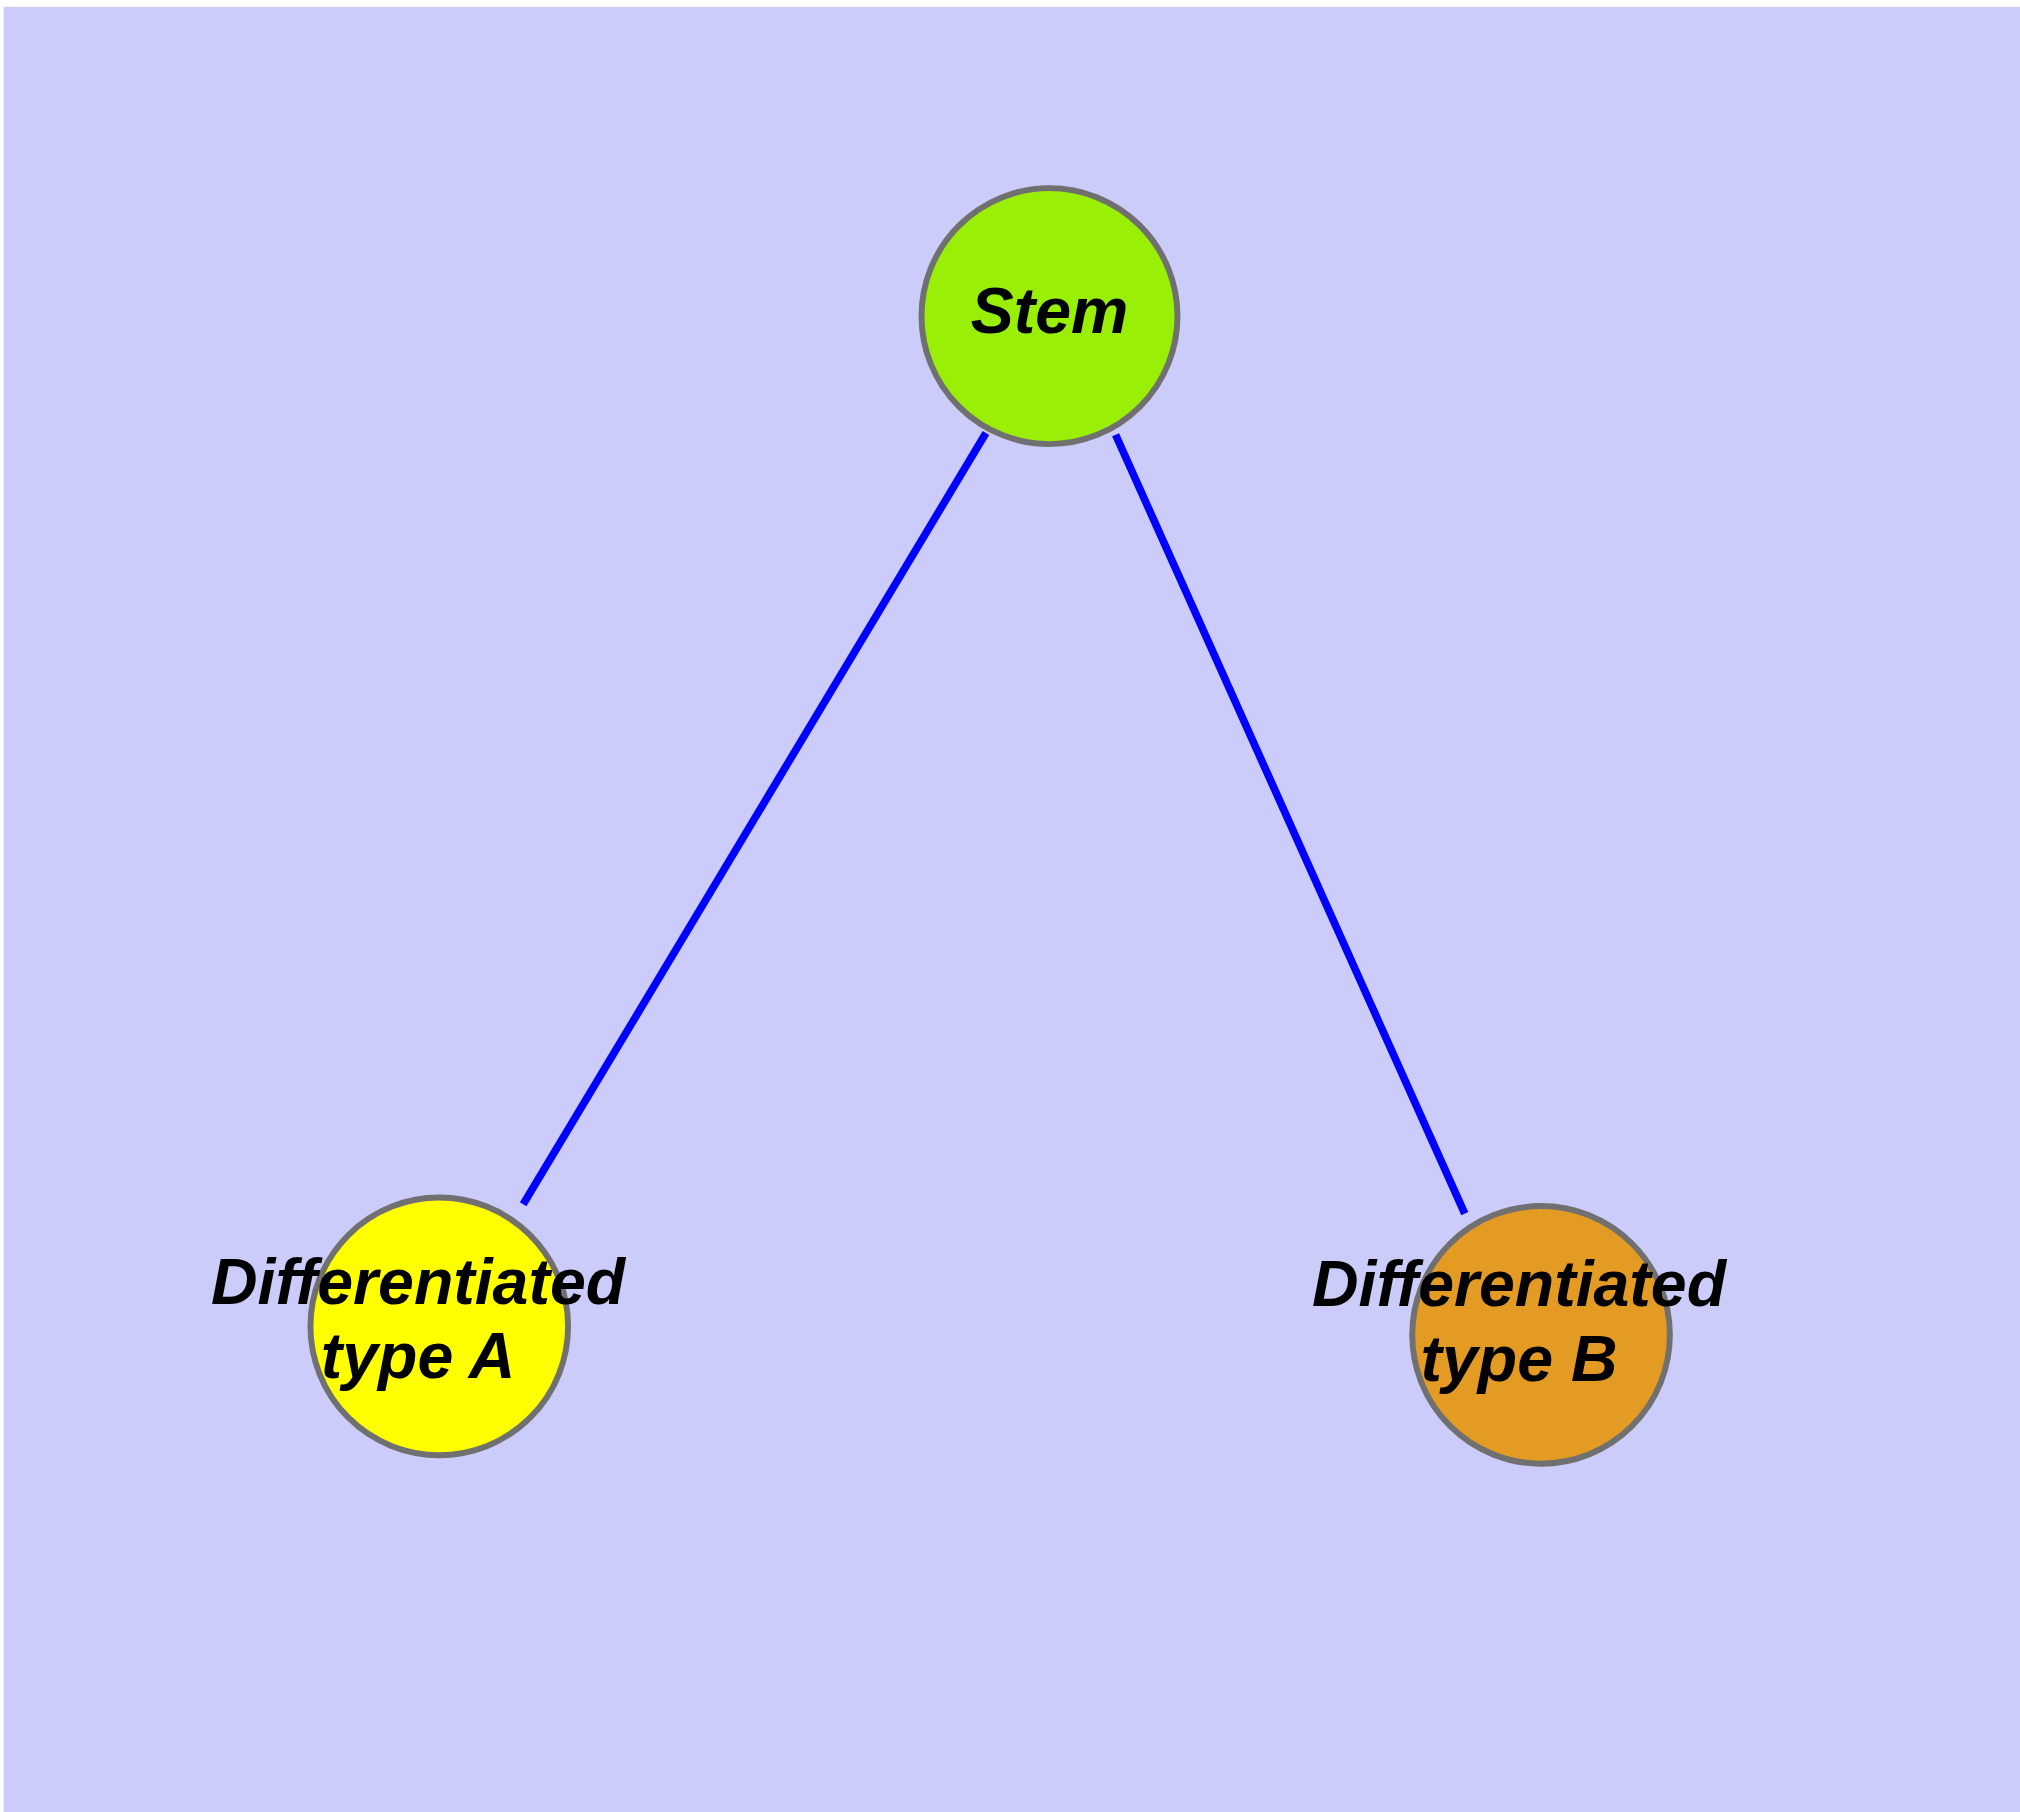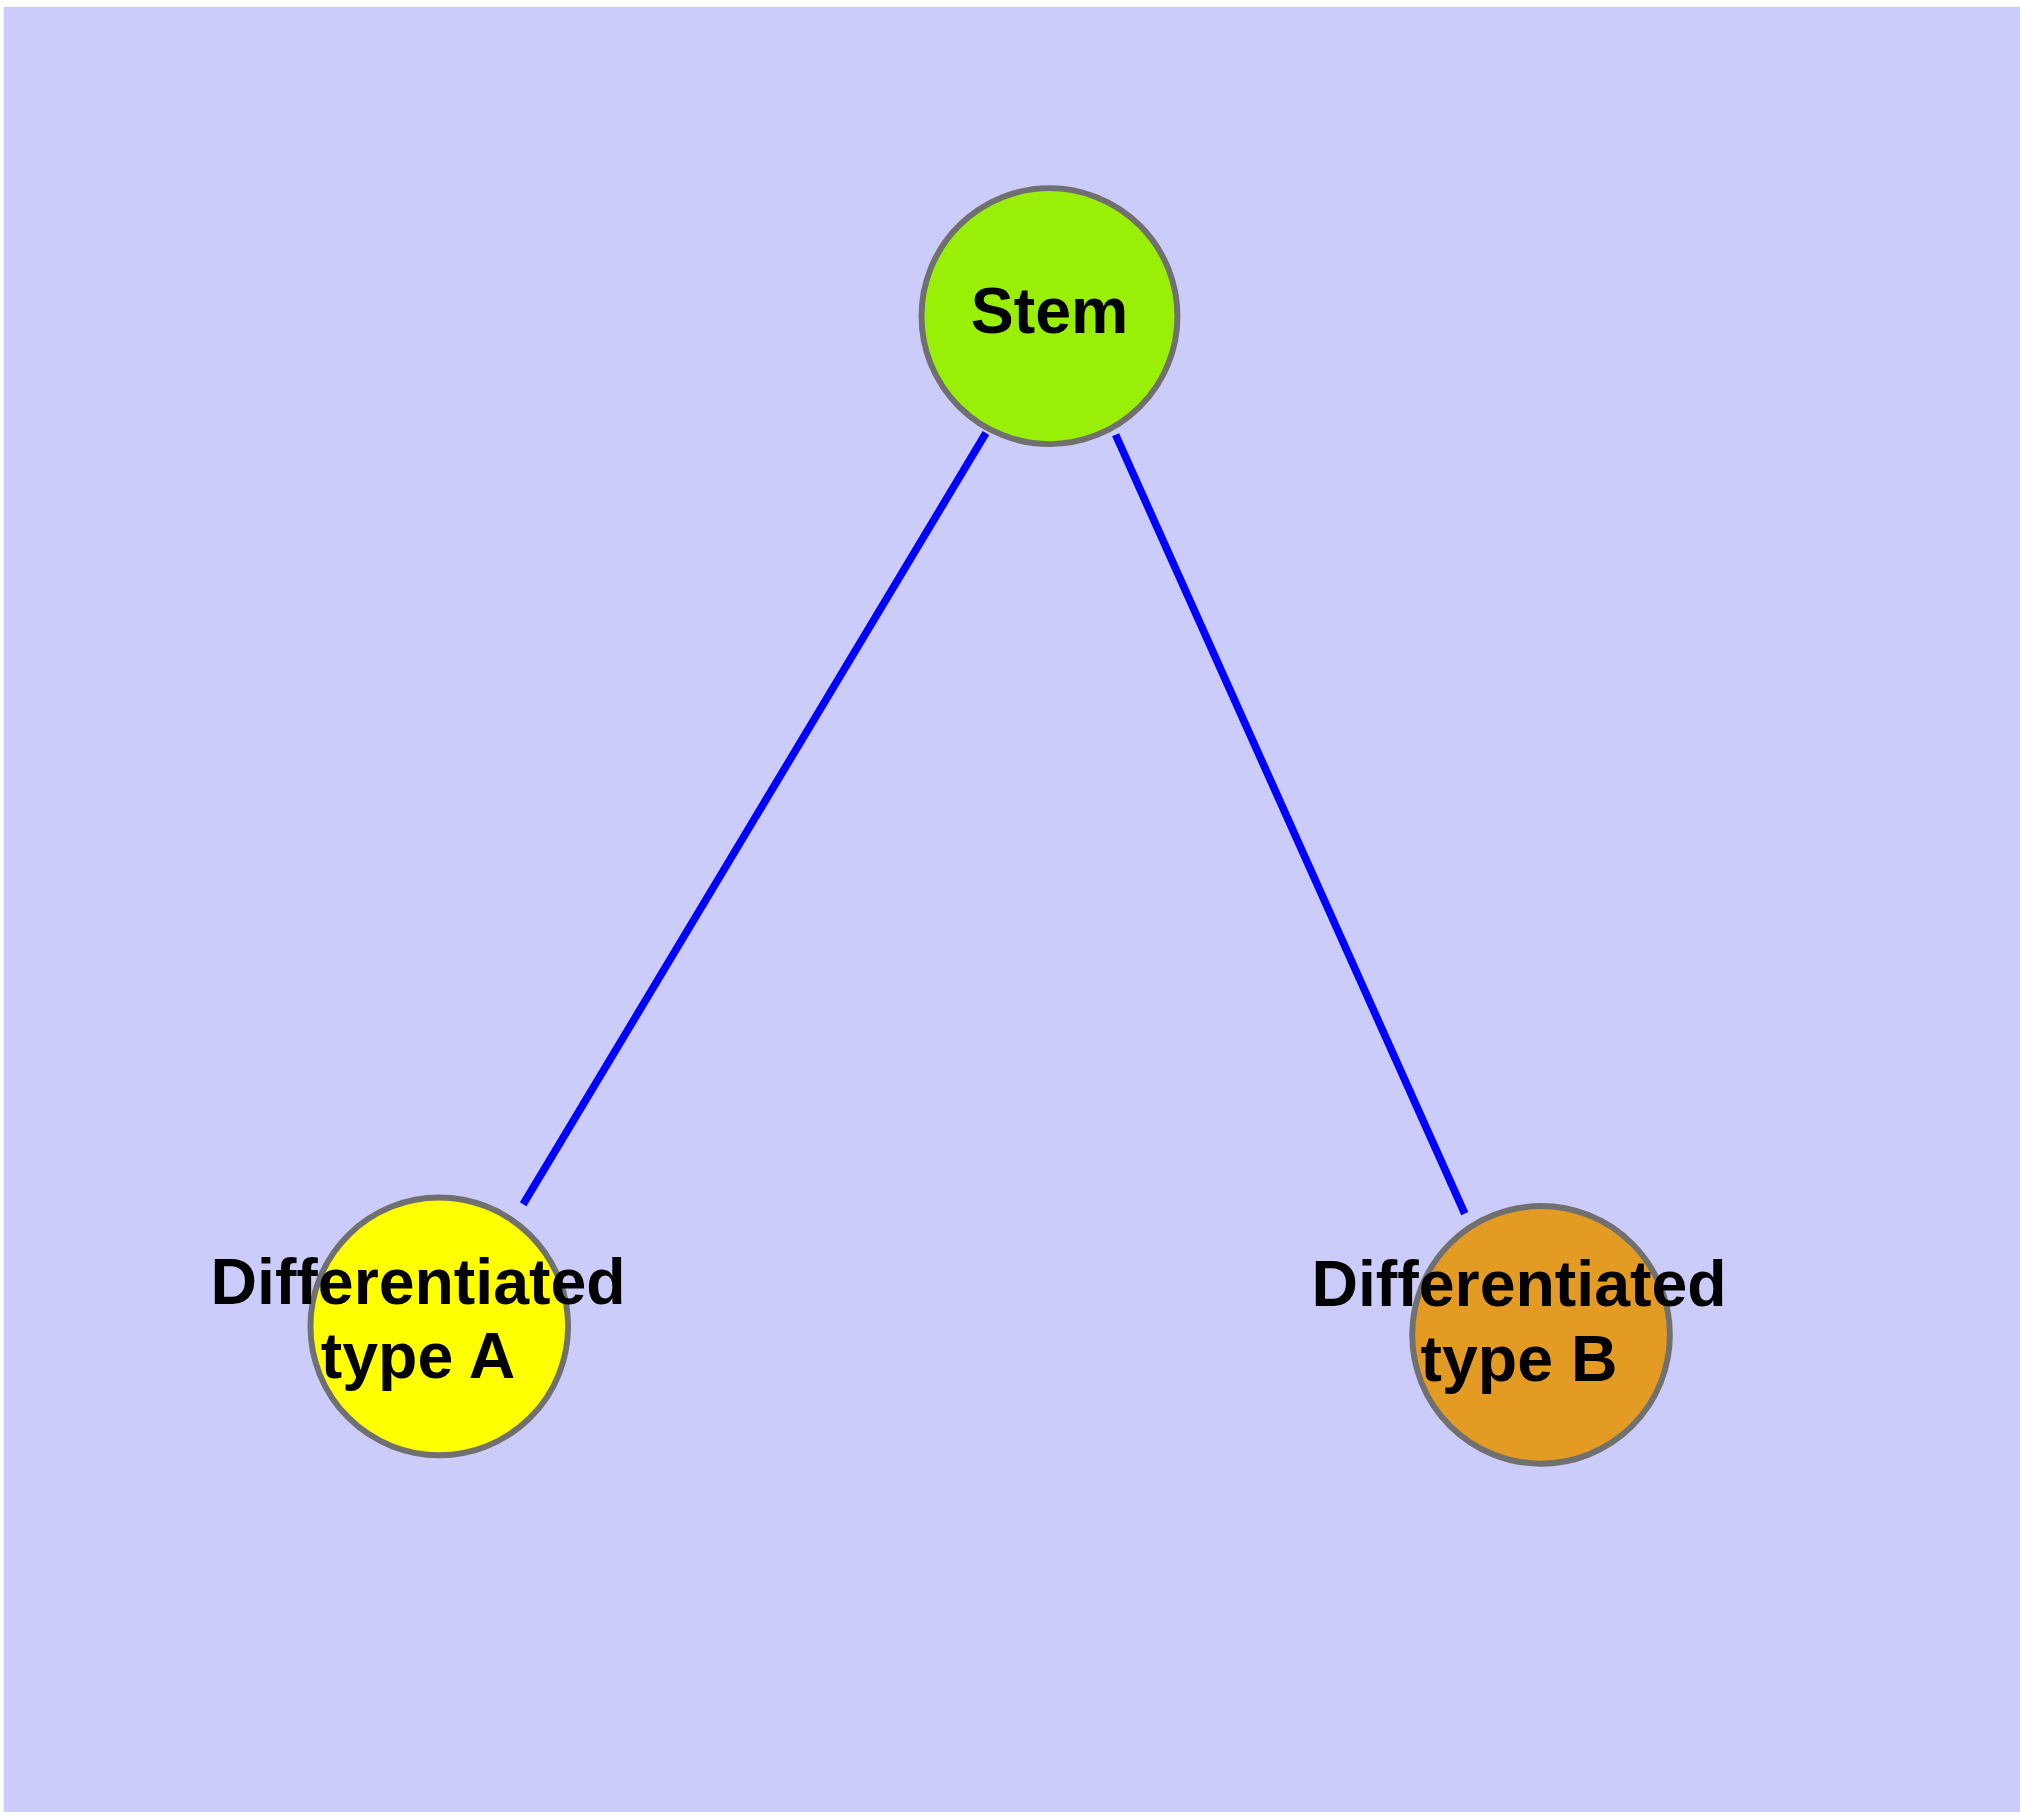--- a/index.html
+++ b/index.html
@@ -12,20 +12,21 @@
     width: 2021px;
     height: 1812px;
     overflow: hidden;
     font-family: "Liberation Sans", sans-serif;
   }
   #graph-canvas {
     position: relative;
     width: 2021px;
     height: 1284px;
     background: #ffffff;
+    font-style: italic;
   }
   #graph-svg {
     position: absolute;
     left: 0;
     top: 0;
     width: 2021px;
     height: 1812px;
     display: block;
   }
   .node-label {

